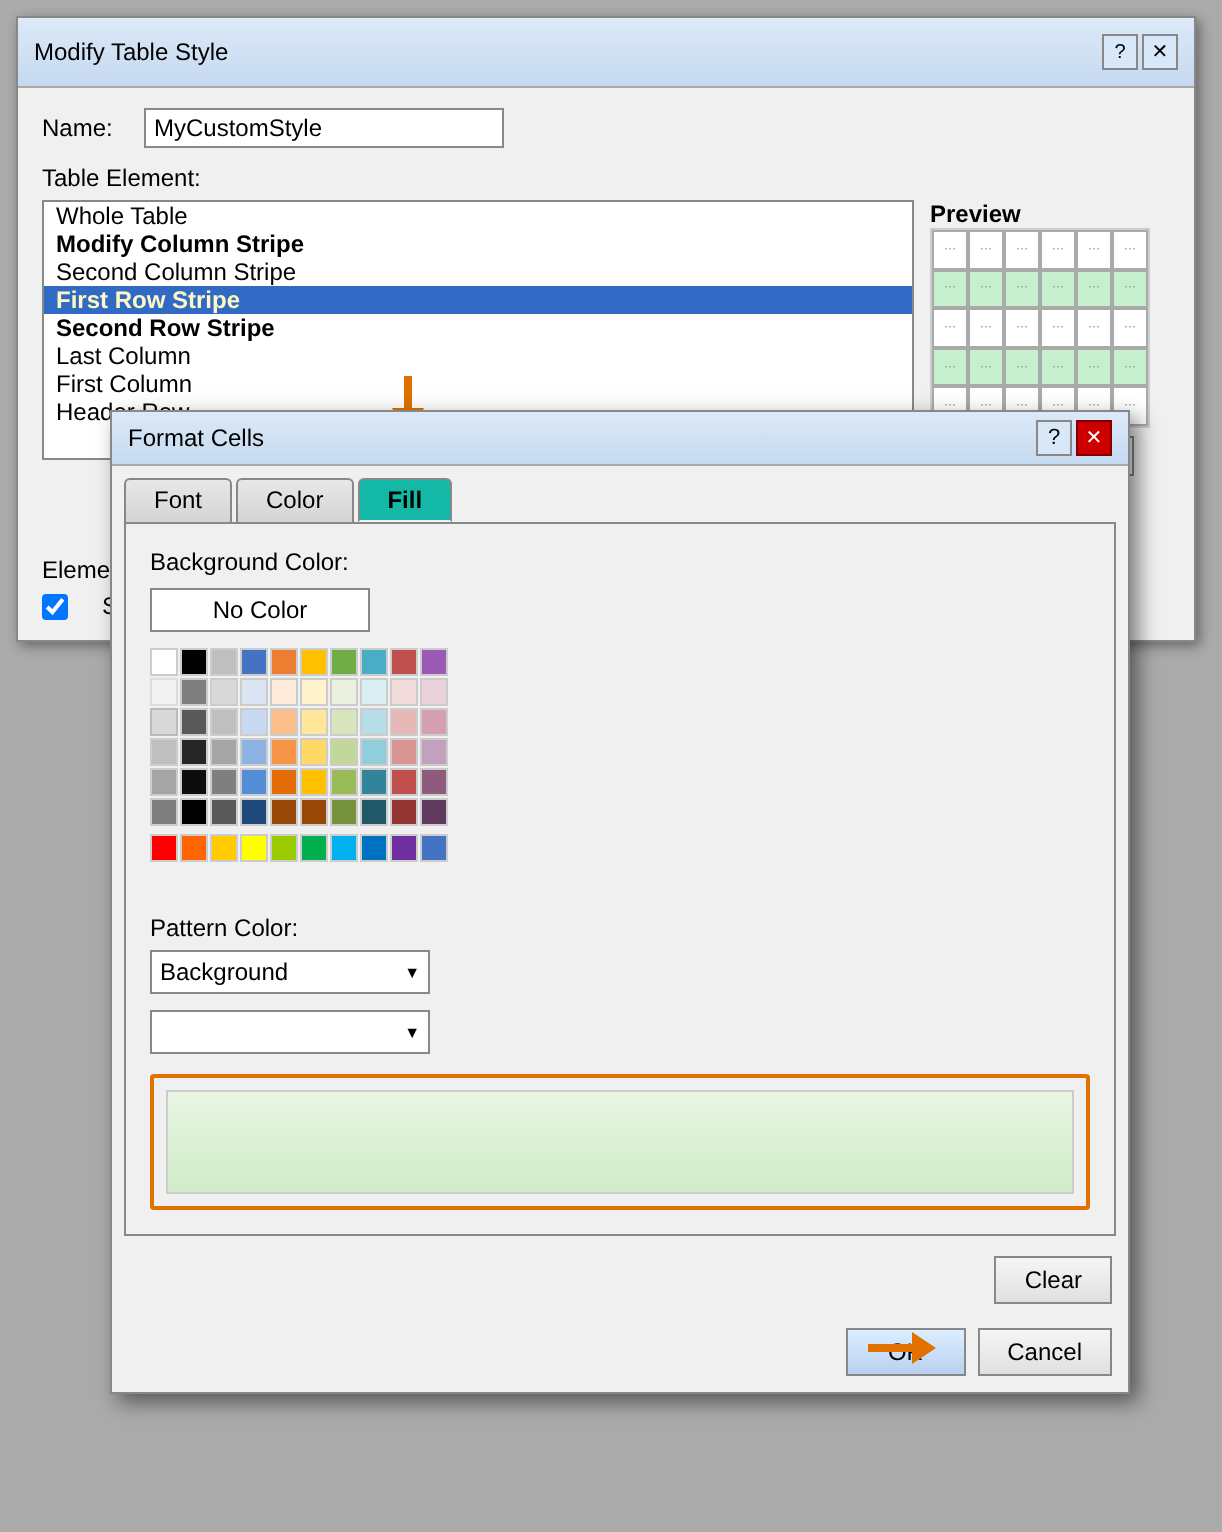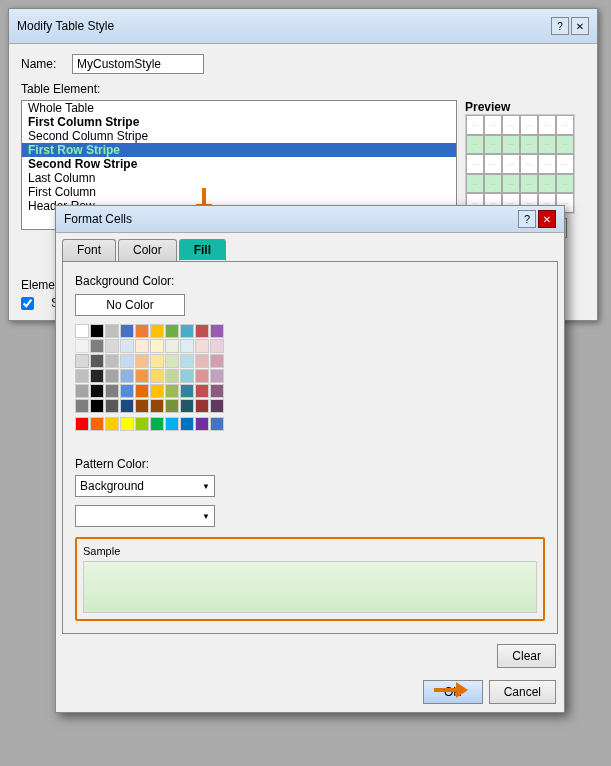--- a/index.html
+++ b/index.html
@@ -34,42 +34,42 @@
     }
     .dialog-content { padding: 10px 12px; }
 
     
     .name-row { display: flex; align-items: center; margin-bottom: 8px; gap: 6px; }
     .name-label { min-width: 45px; }
     .name-input {
       border: 1px solid #888;
       background: white;
       padding: 2px 4px;
-      width: 132px;
+      width: 180px;
       height: 20px;
     }
 
     
     .section-label { margin-bottom: 4px; }
     .element-area { display: flex; gap: 8px; }
     .element-list-wrap {
       flex: 1;
       border: 1px solid #888;
       background: white;
       height: 130px;
       overflow-y: scroll;
       position: relative;
     }
     .element-list { list-style: none; }
     .element-list li {
       padding: 0 6px;
       cursor: pointer;
       white-space: nowrap;
     }
-    .element-list li.selected { background: #316AC5; color: #86efac; font-weight: bold; }
+    .element-list li.selected { background: #316AC5; color: #fef9c3; font-weight: bold; }
     .element-list li.bold-item { font-weight: bold; }
 
     .preview-area { width: 120px; }
     .preview-label { margin-bottom: 0; font-weight: bold; }
     .preview-grid {
       width: 110px;
       height: 100px;
       border: 1px solid #ccc;
       background: white;
       display: grid;
@@ -287,21 +287,21 @@
     <div class="name-row">
       <span class="name-label">Name:</span>
       <input class="name-input" type="text" value="MyCustomStyle" style="">
     </div>
 
     <div class="section-label">Table Element:</div>
     <div class="element-area">
       <div class="element-list-wrap">
         <ul class="element-list">
           <li>Whole Table</li>
-          <li class="bold-item">First Column Stripe</li>
+          <li class="bold-item">Modify Column Stripe</li>
           <li>Second Column Stripe</li>
           <li class="selected bold-item">First Row Stripe</li>
           <li class="bold-item">Second Row Stripe</li>
           <li>Last Column</li>
           <li>First Column</li>
           <li>Header Row</li>
 
         </ul>
       </div>
 
@@ -500,21 +500,20 @@
           <span class="dropdown-arrow">▼</span>
         </div>
         <div class="pattern-select-style">
           <span></span>
           <span class="dropdown-arrow">▼</span>
         </div>
       </div>
     </div>
 
     <div class="sample-section">
-      <div class="sample-label">Sample</div>
       <div class="sample-box"></div>
     </div>
   </div>
 
   <div class="fc-bottom-row">
     <button class="btn">Clear</button>
   </div>
 
   <div style="display:flex;justify-content:flex-end;padding:4px 8px 8px;gap:6px;position:relative;">
 

